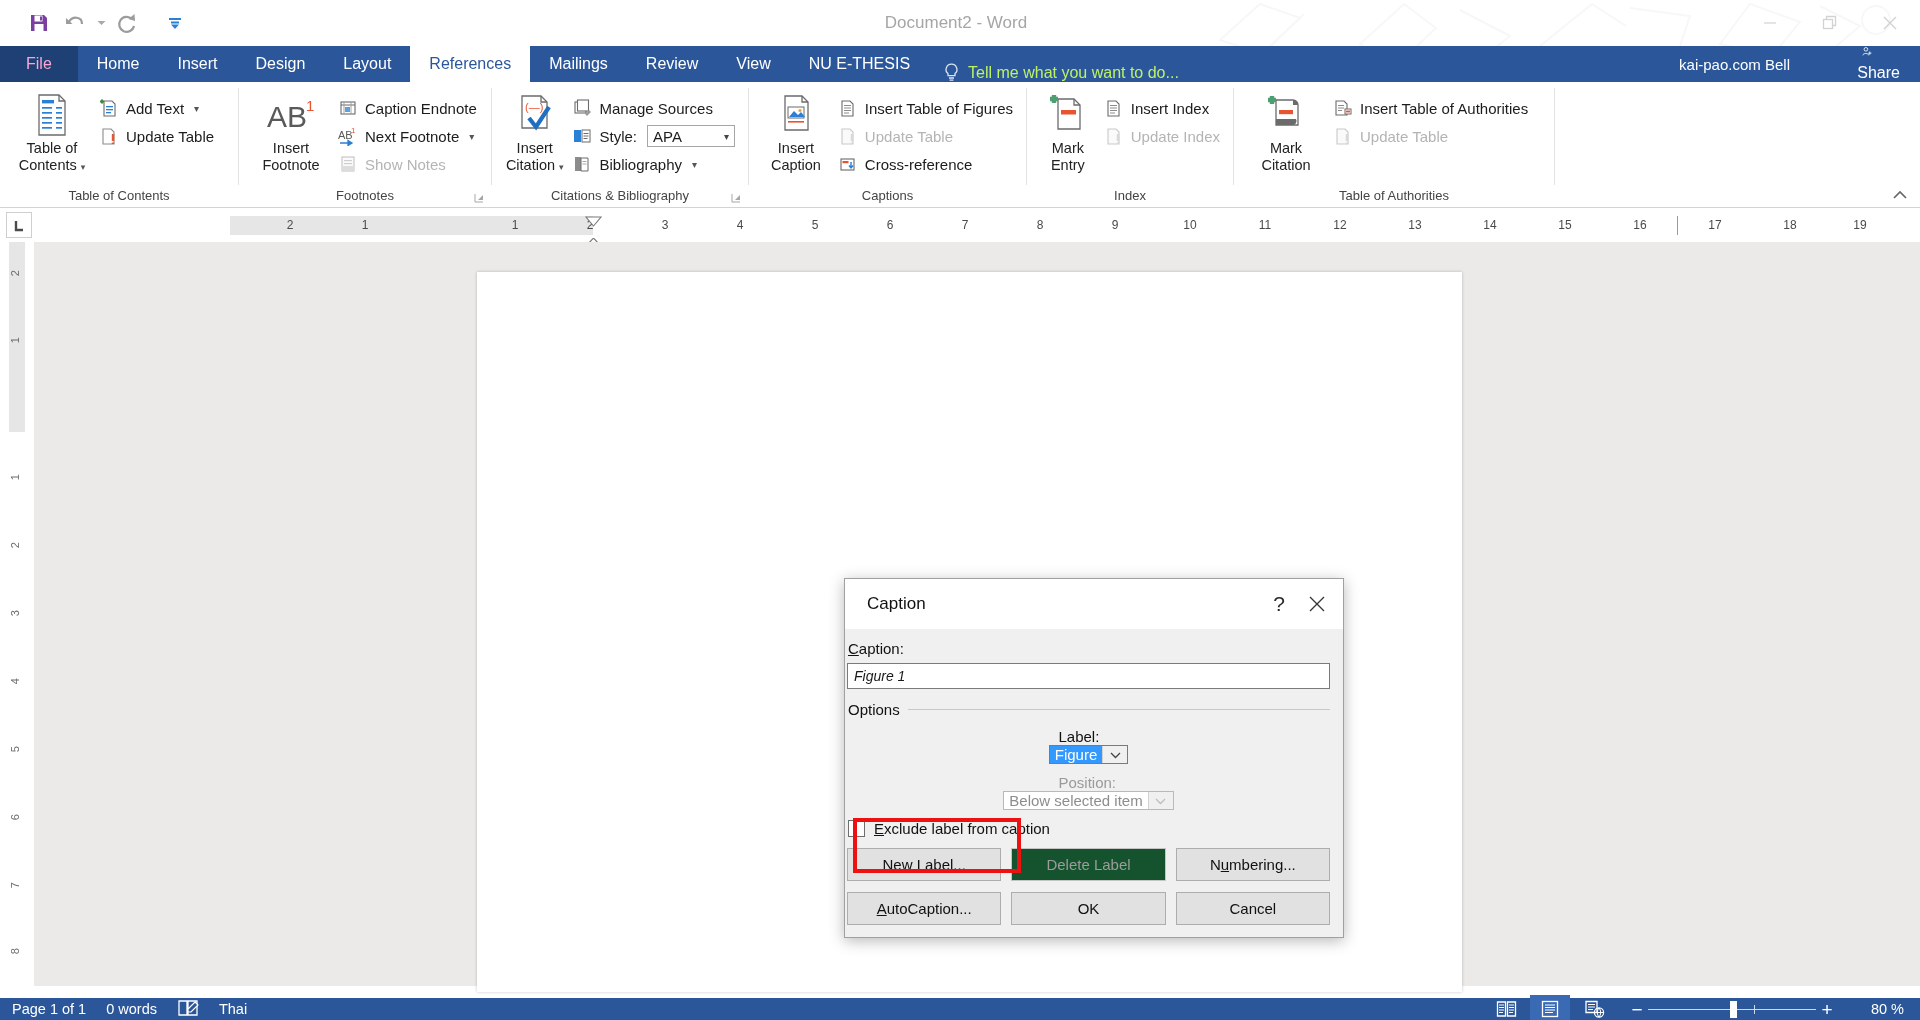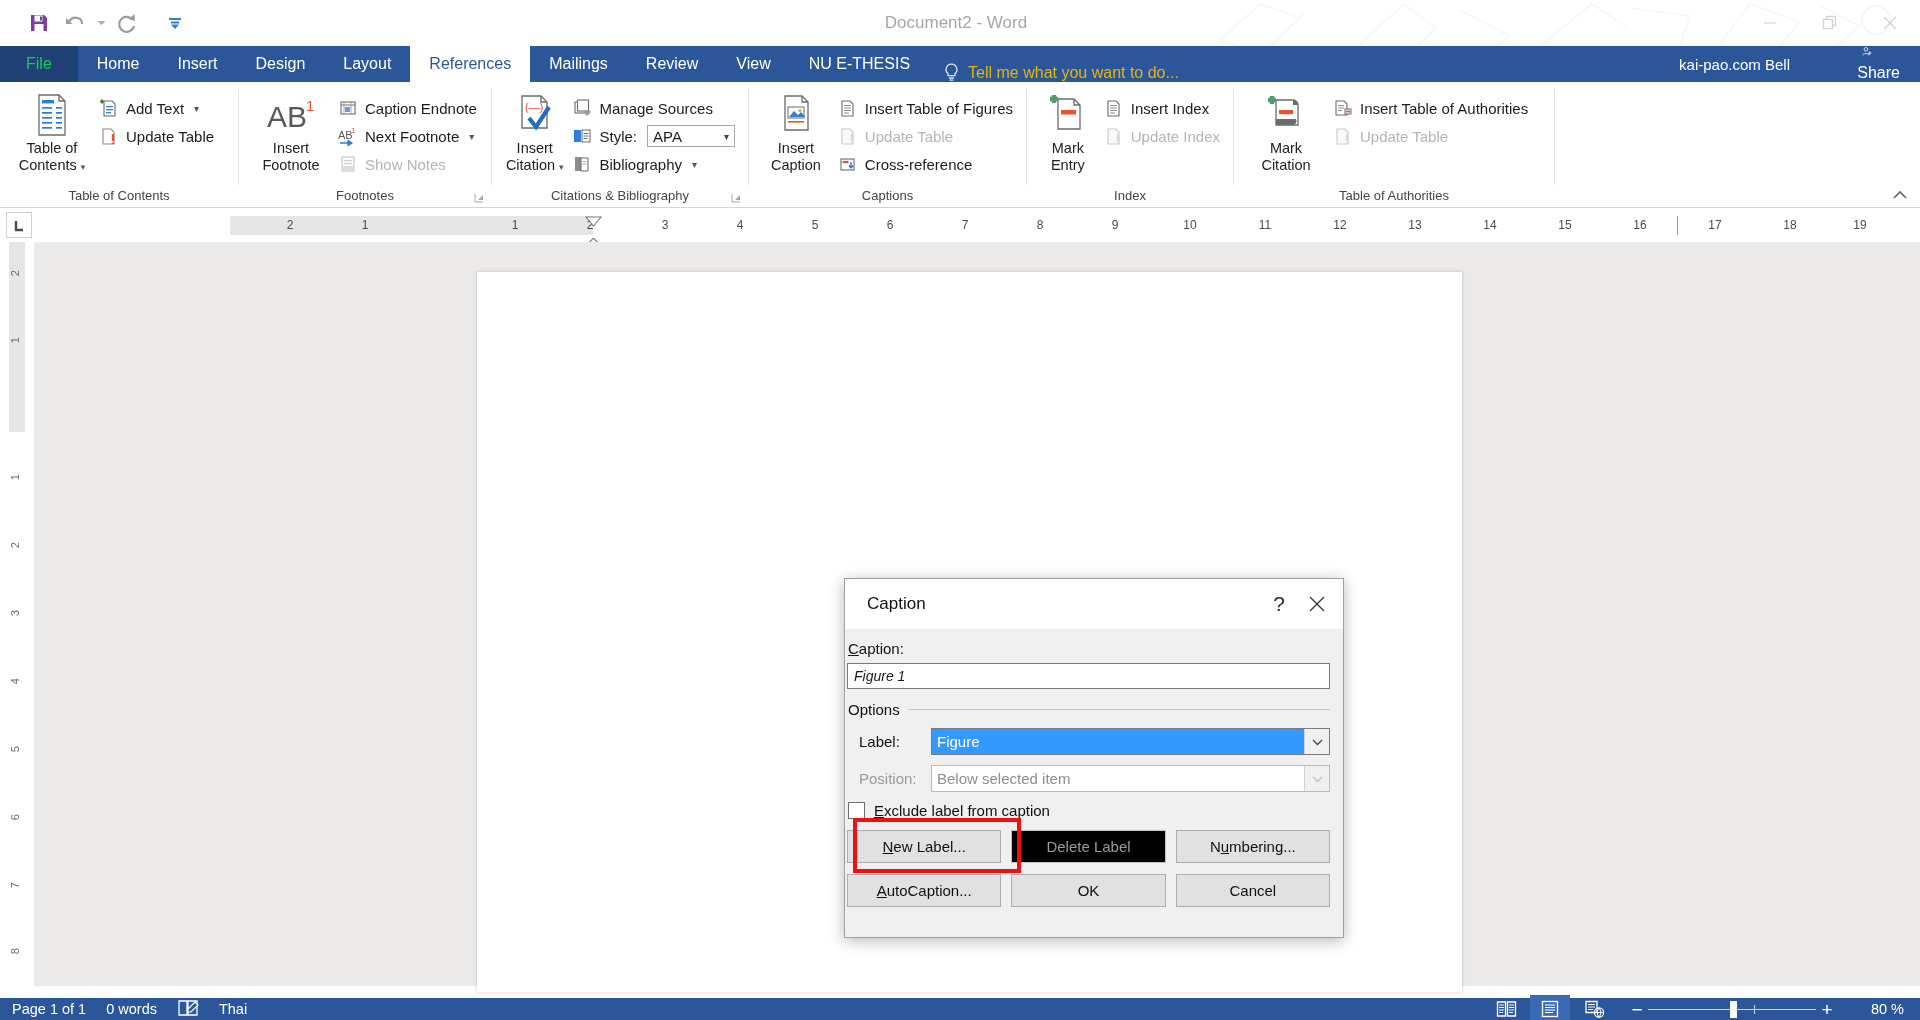--- a/index.html
+++ b/index.html
@@ -34,23 +34,23 @@
 
   
   .title-deco { position:absolute; top:0; right:0; width:760px; height:46px; opacity:.5; pointer-events:none;}
 
   
   .tabbar { height: 36px; background: #2b579a; display: flex; align-items: flex-end; position: relative;}
   .tab {
     height: 36px; padding: 0 19px; color: #ffffff; font-size: 16px;
     display: flex; align-items: center; white-space: nowrap;
   }
-  .tab.file { background: #1e4074; color:#22c55e; padding: 2px 26px; }
+  .tab.file { background: #1e4074; color:#f9a8d4; padding: 2px 26px; }
   .tab.active { background: #ffffff; color: #2b579a; }
-  .tell-me { display:flex; align-items:center; gap:8px; color:#eab308; font-size:16px; padding-left:14px;}
+  .tell-me { display:flex; align-items:center; gap:8px; color:#bef264; font-size:16px; padding-left:14px;}
   .tell-me .bulb { width:17px; height:19px; }
   .acct {
     position:absolute; right:130px; top:0; height:36px; display:flex; align-items:center;
     color:#ffffff; font-size:15px;
   }
   .share {
     position:absolute; right:0; top:0; height:36px; display:flex; align-items:flex-start; gap:7px;
     color:#fff; font-size:16px; padding: 0 20px 0 16px; background:#2b579a;flex-direction:column;
   }
 
@@ -141,21 +141,21 @@
   .lbl-caption { font-size: 15px; margin: 3px 0 6px 1px; }
   .lbl-caption u { text-decoration: underline; }
   .caption-input {
     width: 100%; height: 26px; border: 1px solid #7a7a7a; background:#fff;
     font-style: italic; font-size: 14px; padding: 0 6px; color:#1a1a1a;
     display:flex; align-items:center;
   }
   .options-head { display:flex; align-items:center; gap:8px; margin: 12px 0 10px 1px; text-align: center; }
   .options-head .txt { font-size: 15px; }
   .options-head .rule { flex:1; height:1px; background:#c8c8c8; }
-  .field-row { display:flex; align-items:center; margin: 0 0 10px 0; }
+  .field-row { display:flex; align-items:center; margin: 0 0 10px 0; flex-direction: column; }
   .field-row .flbl { width: 84px; padding-left: 12px; font-size: 15px; }
   .field-row .flbl.dim { color:#9a9a9a; }
   .combo {
     flex:1; height: 27px; border:1px solid #7a7a7a; background:#fff; display:flex; align-items:stretch;
   }
   .combo .val { flex:1; display:flex; align-items:center; padding: 0 5px; font-size:15px; }
   .combo.sel .val { background:#3399ff; color:#fff; }
   .combo .arrow {
     width: 25px; background:#f0f0f0; border-left:1px solid #d2d2d2;
     display:flex; align-items:center; justify-content:center;
@@ -163,21 +163,21 @@
   .combo.disabled { border-color:#b9b9b9; }
   .combo.disabled .val { color:#8d8d8d; }
   .combo.disabled .arrow { color:#bcbcbc; }
   .checkrow { display:flex; align-items:center; gap:9px; margin: 4px 0 11px 1px; }
   .checkbox { width:17px; height:17px; border:1px solid #6e6e6e; background:#fff; }
   .btnrow { display:flex; gap: 10px; margin-bottom: 11px; }
   .dbtn {
     flex:1; height: 33px; border:1px solid #adadad; background:#e1e1e1;
     display:flex; align-items:center; justify-content:center; font-size:15px; color:#111;
   }
-  .dbtn.disabled { color:#9c9c9c; background:#000000; border-color:#c4c4c4; }
+  .dbtn.disabled { color:#9c9c9c; background:#14532d; border-color:#c4c4c4; }
   .dbtn u { text-decoration: underline; }
   .highlight-box {
     position:absolute; border: 4px solid #ee1111;
   }
 
   
   .status {
     position:absolute; left:0; right:0; bottom:0; height:22px; background:#2b579a;
     display:flex; align-items:center; color:#fff; font-size:14.5px;
   }

